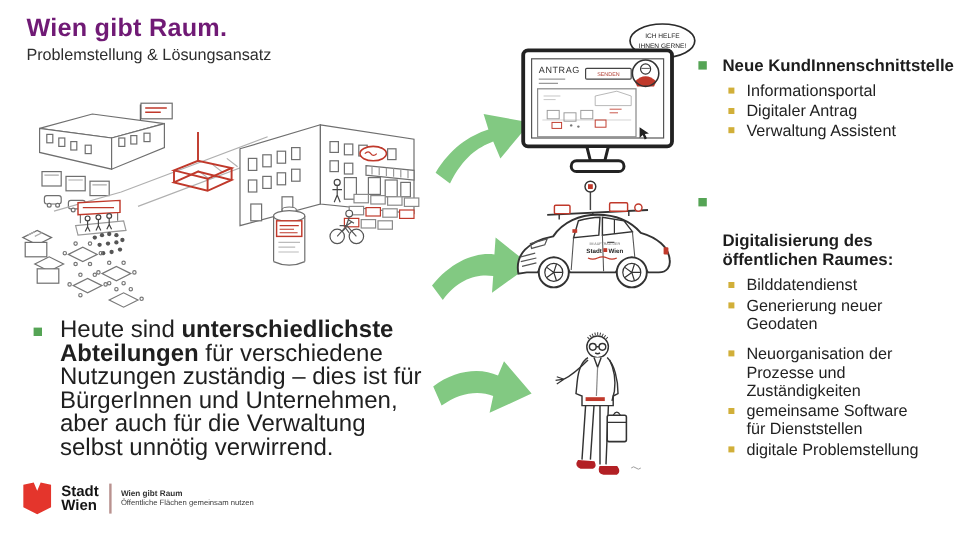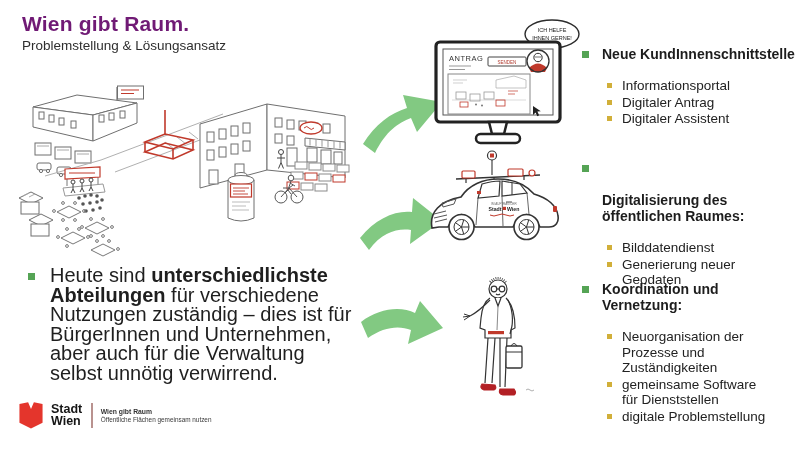--- a/index.html
+++ b/index.html
@@ -11,21 +11,21 @@
   
   .abs{position:absolute;}
   svg text{font-family:"Liberation Sans",sans-serif;}
   
   .group{position:absolute;left:562px;width:238px;}
   .g1{top:46px;} .g2{top:160px;} .g3{top:281px;}
   .head-row{display:flex;align-items:flex-start;padding-left:20px;}
   .b1{flex:0 0 7px;width:7px;height:7px;background:#55a455;margin-top:5px;margin-right:13px;}
   .head{font-size:14px;font-weight:700;line-height:16px;color:#1d1d1d;max-width:210px;}
   .g2 .head{max-width:155px;margin-top:32px;}
-  .sublist{margin:16px 0 0 0;padding:0;list-style:none;}
+  .sublist{margin:6px 0 0 0;padding:0;list-style:none;}
   .sublist li{display:flex;align-items:flex-start;padding-left:45px;margin-bottom:1px;}
   .b2{flex:0 0 5px;width:5px;height:5px;background:#d1af39;margin-top:5px;margin-right:10px;}
   .itxt{font-size:13.5px;line-height:15.5px;color:#222;max-width:175px;}
   .w120{max-width:120px;} .w130{max-width:130px;} .w135{max-width:135px;}
   
   .problem{position:absolute;left:28px;top:266px;width:326px;display:flex;align-items:flex-start;}
   .problem .b1{margin-top:7px;margin-right:15px;}
   .ptxt{font-size:20px;line-height:19.5px;color:#1f1f1f;width:302px;}
   .ptxt b{font-weight:700;}
   
@@ -338,21 +338,21 @@
       <li>
           <span class="b2"></span>
           <span class="itxt">Informationsportal</span>
         </li>
       <li>
           <span class="b2"></span>
           <span class="itxt">Digitaler Antrag</span>
         </li>
       <li>
           <span class="b2"></span>
-          <span class="itxt">Digitaler Assistent</span>
+          <span class="itxt">Verwaltung Assistent</span>
         </li>
     </ul>
   </div>
 
   <div class="group g2">
     <div class="head-row">
       <span class="b1"></span>
       <span class="head">Digitalisierung des öffentlichen Raumes:</span>
     </div>
     <ul class="sublist">
@@ -361,24 +361,20 @@
           <span class="itxt">Bilddatendienst</span>
         </li>
       <li>
           <span class="b2"></span>
           <span class="itxt w120">Generierung neuer Geodaten</span>
         </li>
     </ul>
   </div>
 
   <div class="group g3">
-    <div class="head-row">
-      <span class="b1"></span>
-      <span class="head">Koordination und Vernetzung:</span>
-    </div>
     <ul class="sublist">
       <li>
           <span class="b2"></span>
           <span class="itxt w130">Neuorganisation der Prozesse und Zuständigkeiten</span>
         </li>
       <li>
           <span class="b2"></span>
           <span class="itxt w135">gemeinsame Software für Dienststellen</span>
         </li>
       <li>

